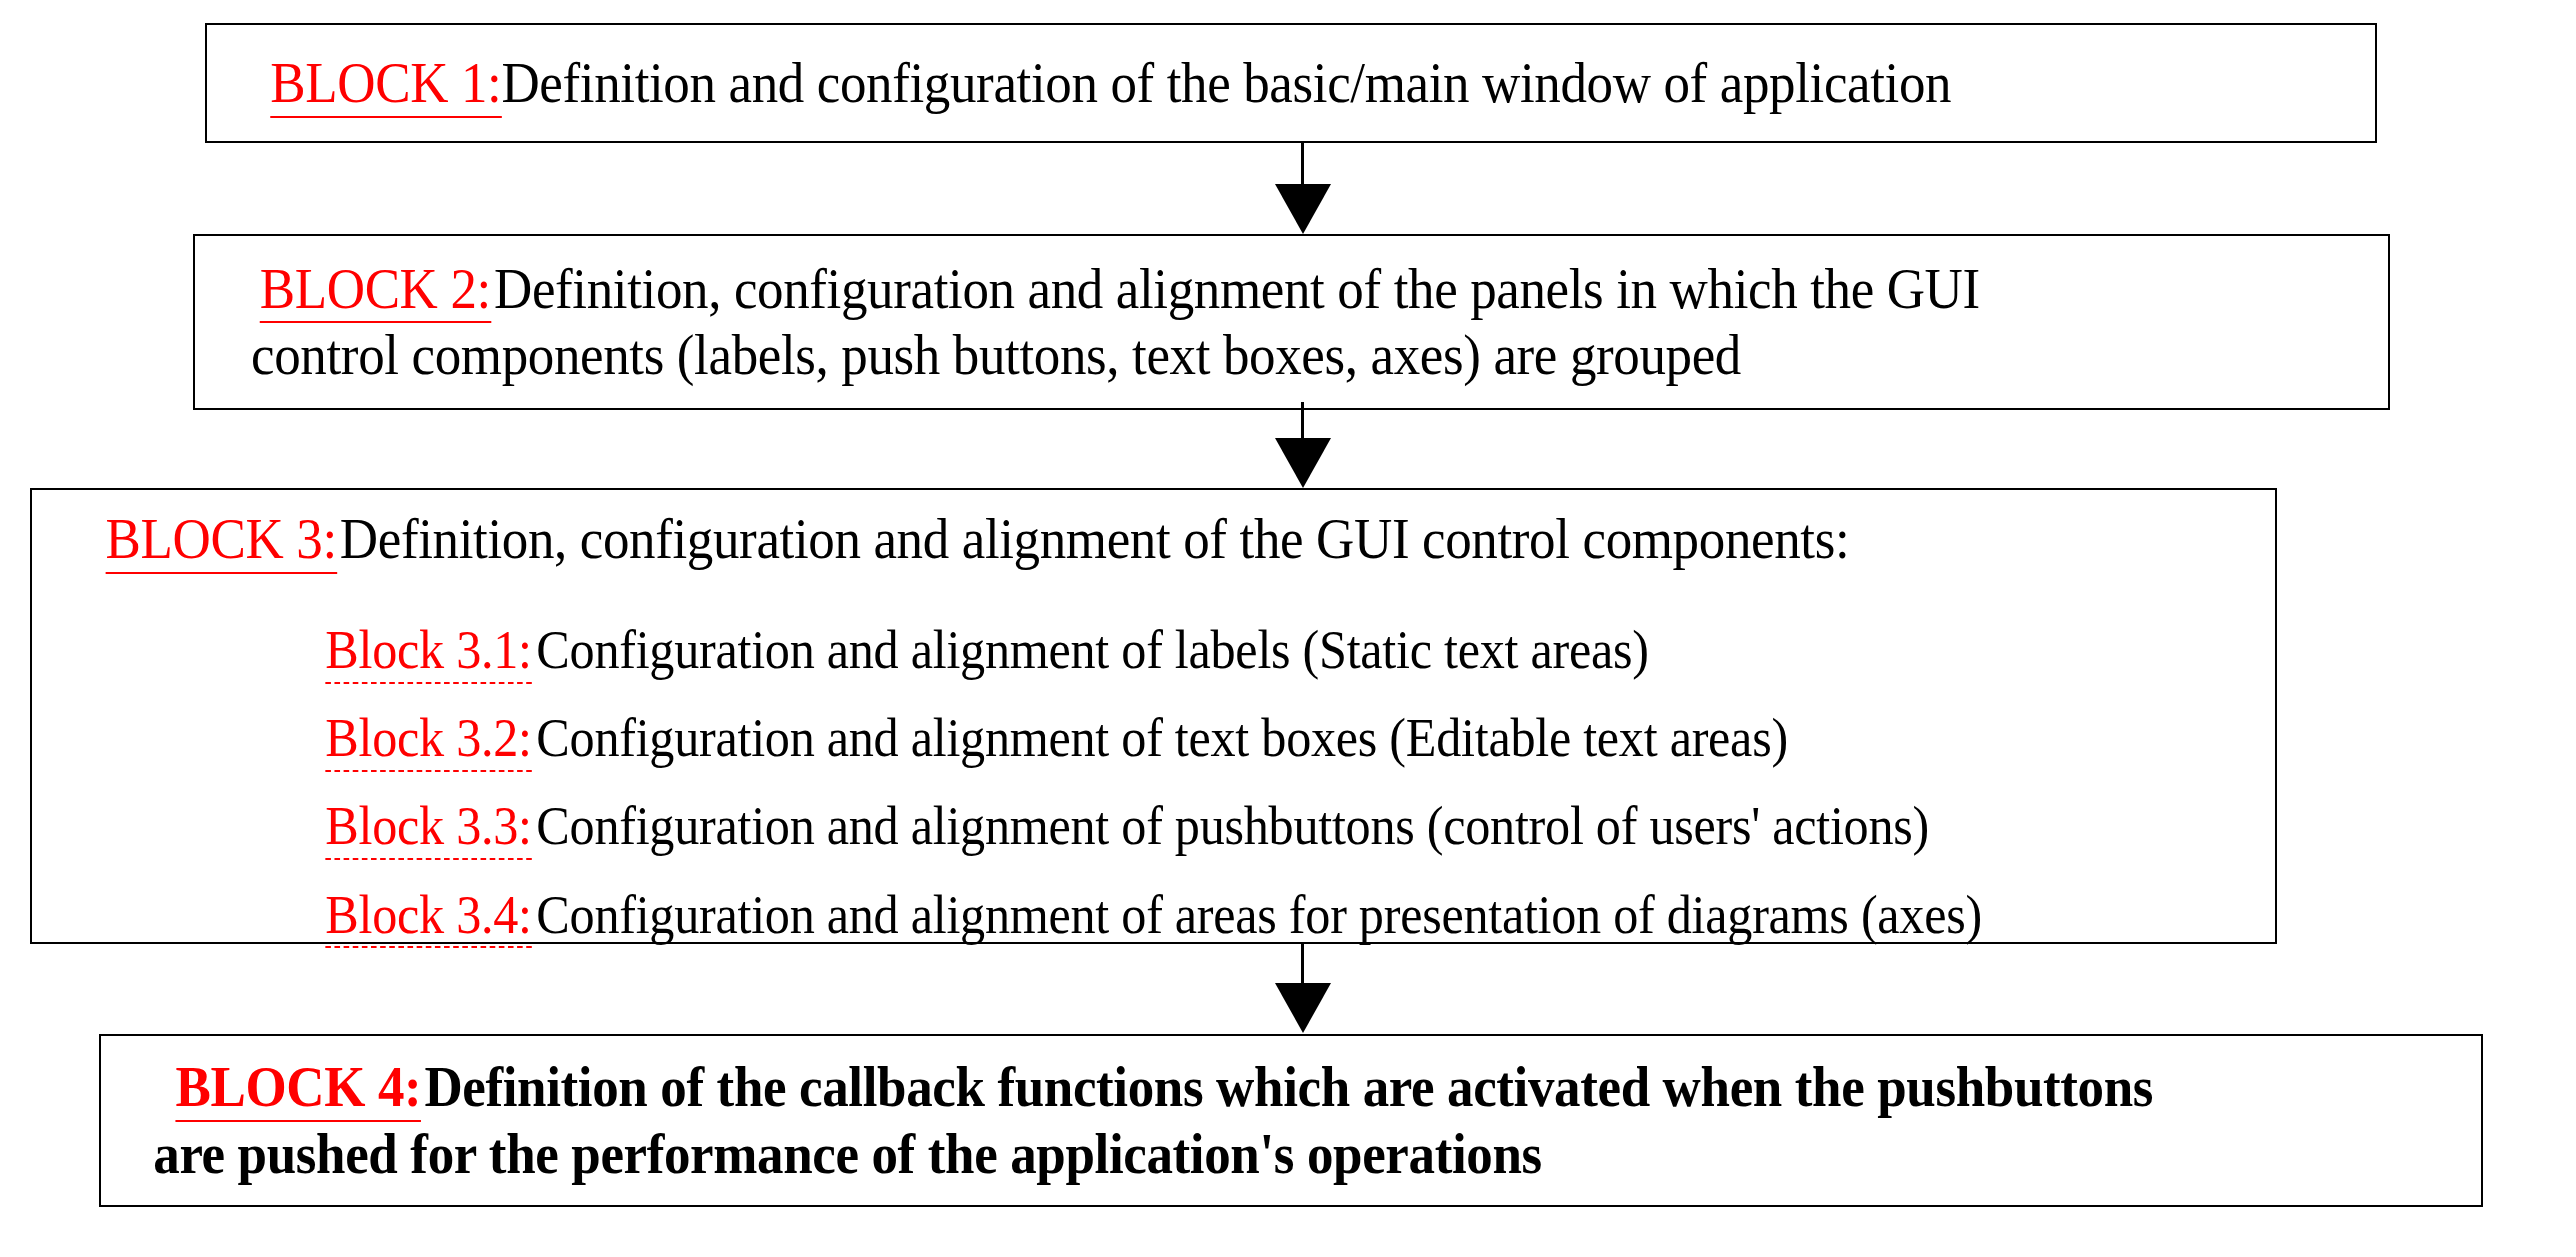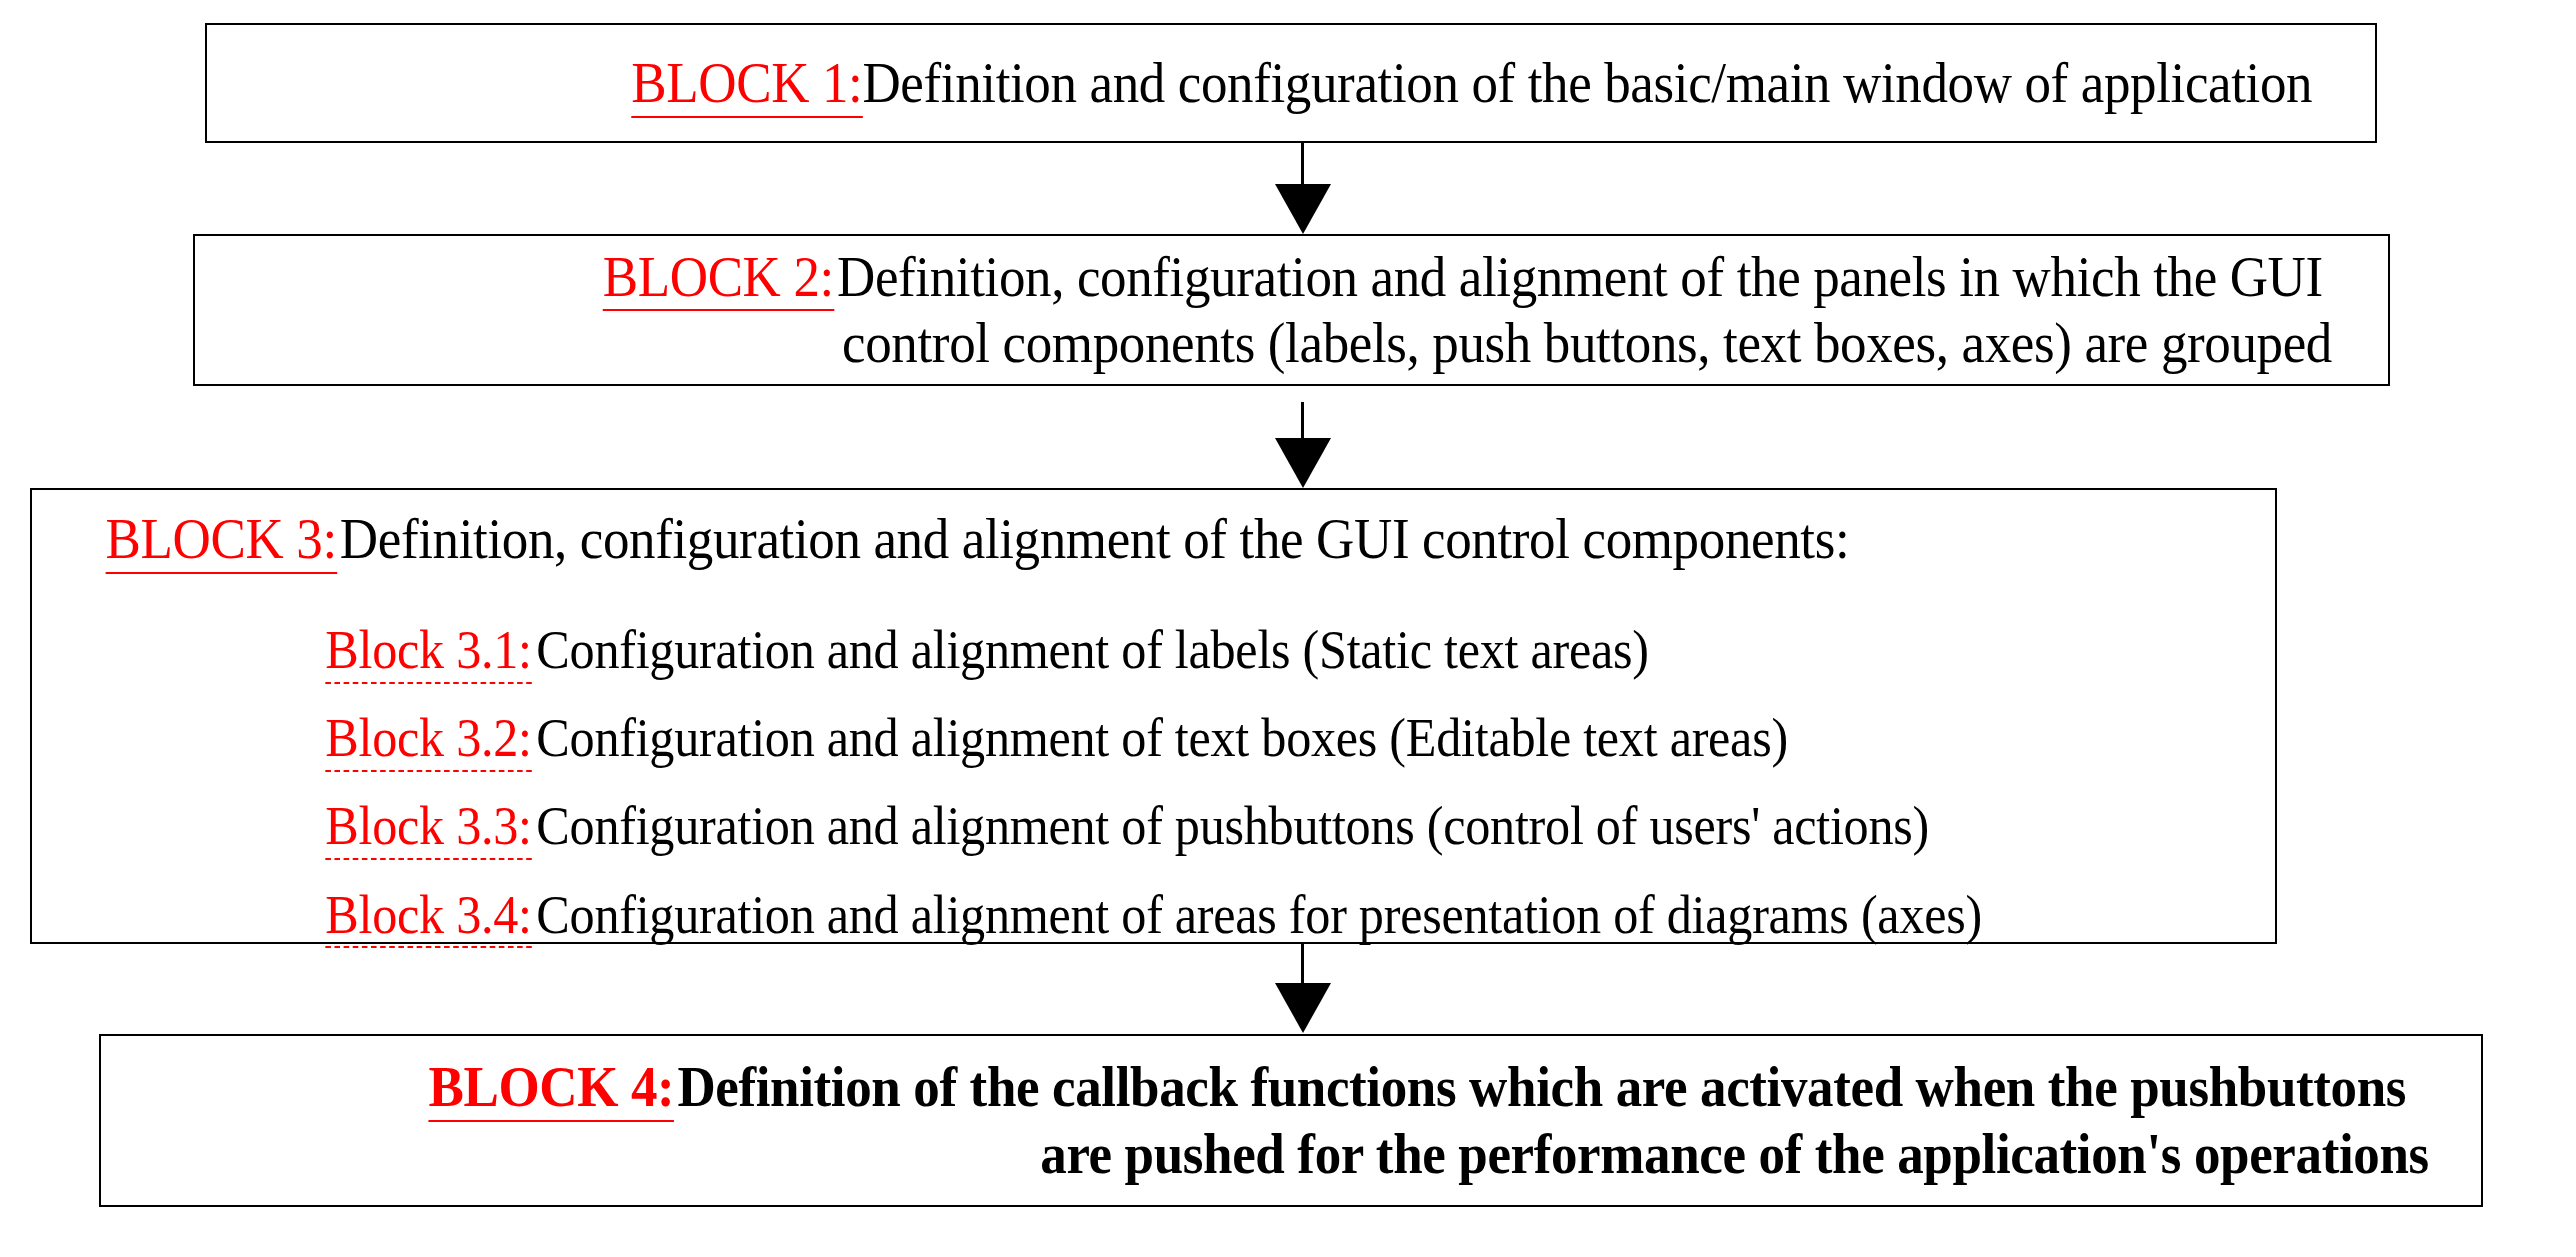--- a/index.html
+++ b/index.html
@@ -23,21 +23,21 @@
   }
 
   .block {
     position: absolute;
     box-sizing: border-box;
     border: 2.4px solid #000000;
     background: #ffffff;
     display: flex;
     flex-direction: column;
     justify-content: center;
-    align-items: flex-end;
+    align-items: flex-start;
     text-align: center;
   }
 
   .line {
     display: block;
     white-space: nowrap;
     color: #000000;
     font-size: 57px;
     line-height: 1.16;
     letter-spacing: -0.4px;
@@ -71,21 +71,21 @@
     margin-right: 4.9px;
   }
 
   
   #block1 {
     left: 205px; top: 23px;
     width: 2172px; height: 120px;
   }
   #block2 {
     left: 193px; top: 234px;
-    width: 2197px; height: 152px; padding-left: 43px;
+    width: 2197px; height: 176px;
   }
   #block3 {
     left: 30px; top: 488px;
     width: 2247px; height: 456px;
     justify-content: flex-start;
     align-items: flex-start;
     padding: 16.3px 0 0 0;
     gap: 28px;
   }
   #block4 {

